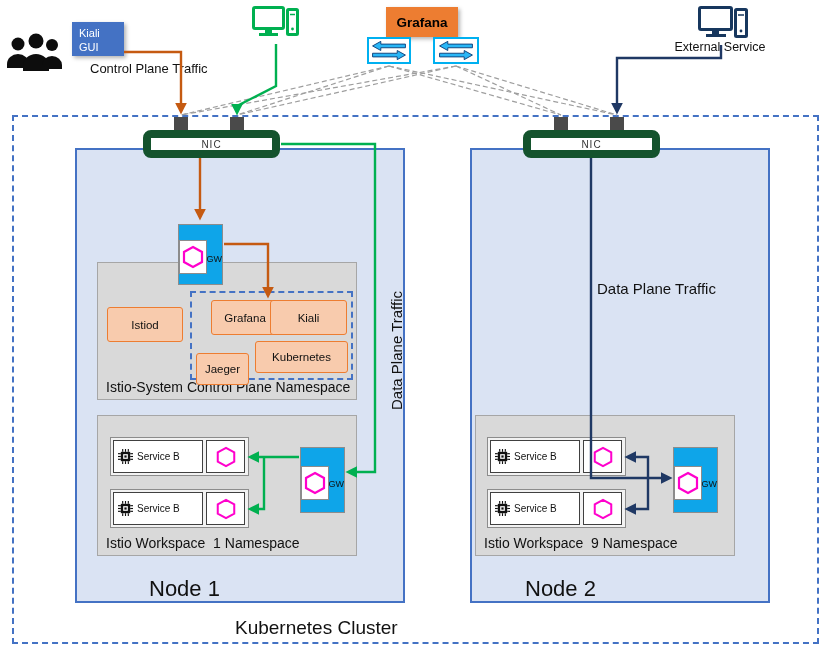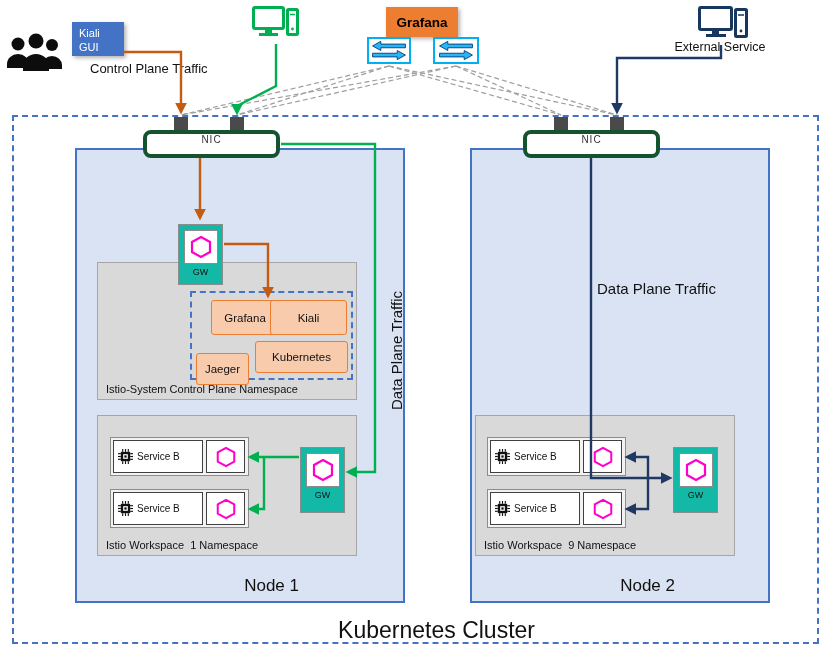--- a/index.html
+++ b/index.html
@@ -3,41 +3,41 @@
 <meta charset="utf-8">
 <style>
   * { box-sizing: border-box; margin: 0; padding: 0; }
   body { background:#fff; font-family:"Liberation Sans", sans-serif; color:#111; }
   .stage { position:relative; width:831px; height:657px; background:#fff; overflow:hidden; }
   .abs { position:absolute; }
 
   .layer-lines { position:absolute; left:0; top:0; z-index:30; pointer-events:none; }
 
   .cluster { border:2px dashed #4472C4; background:#fff; z-index:1; }
-  .cluster-label { font-size:23px; text-align:right; z-index:6; }
+  .cluster-label { font-size:19px; text-align:left; z-index:6; }
 
   .node { background:#DAE3F3; border:2px solid #4472C4; z-index:2; }
-  .node-label { font-size:17px; text-align:right; z-index:6; }
+  .node-label { font-size:22px; text-align:left; z-index:6; }
 
   .ns { background:#D9D9D9; border:1px solid #A6A6A6; z-index:3; }
-  .ns-label { position:absolute; left:8px; bottom:4px; font-size:11px; white-space:pre; color:#111; }
+  .ns-label { position:absolute; left:8px; bottom:4px; font-size:14px; white-space:pre; color:#111; }
 
   .dashed-group { border:2px dashed #4472C4; z-index:4; }
 
   .appbox { background:#F8CBAD; border:1px solid #ED7D31; border-radius:3px;
             display:flex; align-items:center; justify-content:center;
             font-size:11.5px; z-index:5; }
 
-  .nic { background:#fff; border:4px solid #14532d; border-radius:8px;
-         display:flex; align-items:flex-start; justify-content:center;
+  .nic { background:#fff; border:8px solid #14532d; border-radius:8px;
+         display:flex; align-items:flex-end; justify-content:center;
          font-size:10px; letter-spacing:1px; color:#333; z-index:10; }
   .tab { width:14px; height:13px; background:#4A4A4A; z-index:9; }
 
-  .gw { background:#14b8a6; border:1px solid #8C8C8C; z-index:10;
-        display:flex; flex-direction:column; align-items:center; padding-top:5px; }
+  .gw { background:#0ea5e9; border:1px solid #8C8C8C; z-index:10;
+        display:flex; align-items:center; padding-top:5px; }
   .gw-hexbox { background:#fff; border:1px solid #8C8C8C; width:34px; height:34px;
                display:flex; align-items:center; justify-content:center; }
   .gw-label { font-size:9px; margin-top:3px; }
 
   .svc-row { display:flex; gap:3px; background:#F2F2F2; border:1px solid #8C8C8C;
              padding:2px; z-index:10; height:39px; width:139px; }
   .svc-box { background:#fff; border:1.5px solid #404040; display:flex; align-items:center;
              gap:4px; padding:0 4px; height:33px; width:90px;text-align:center; }
   .svc-label { font-size:10px; white-space:nowrap; }
   .hex-box { background:#fff; border:1.5px solid #404040; width:39px; height:33px;
@@ -86,20 +86,21 @@
       <svg width="24" height="24" viewBox="0 0 24 24">
         <polygon points="12,2 21,7 21,17 12,22 3,17 3,7" fill="none" stroke="#FF00CC" stroke-width="2.2"></polygon>
       </svg>
     </div>
     <div class="gw-label">GW</div>
   </div>
 
   <div class="abs ns" style="left:97px; top:262px; width:260px; height:138px;">
     <div class="ns-label">Istio-System Control Plane Namespace</div>
   </div>
+  <div class="abs appbox" style="left:107px; top:307px; width:76px; height:35px;">Istiod</div>
   <div class="abs dashed-group" style="left:190px; top:291px; width:163px; height:89px;"></div>
   <div class="abs appbox" style="left:211px; top:300px; width:68px; height:35px;">Grafana</div>
   <div class="abs appbox" style="left:270px; top:300px; width:77px; height:35px;">Kiali</div>
   <div class="abs appbox" style="left:196px; top:341px; width:53px; height:32px;margin-top:12px;">Jaeger</div>
   <div class="abs appbox" style="left:255px; top:341px; width:93px; height:32px;">Kubernetes</div>
 
   <div class="abs ns" style="left:97px; top:415px; width:260px; height:141px;">
     <div class="ns-label">Istio Workspace  1 Namespace</div>
   </div>
 

